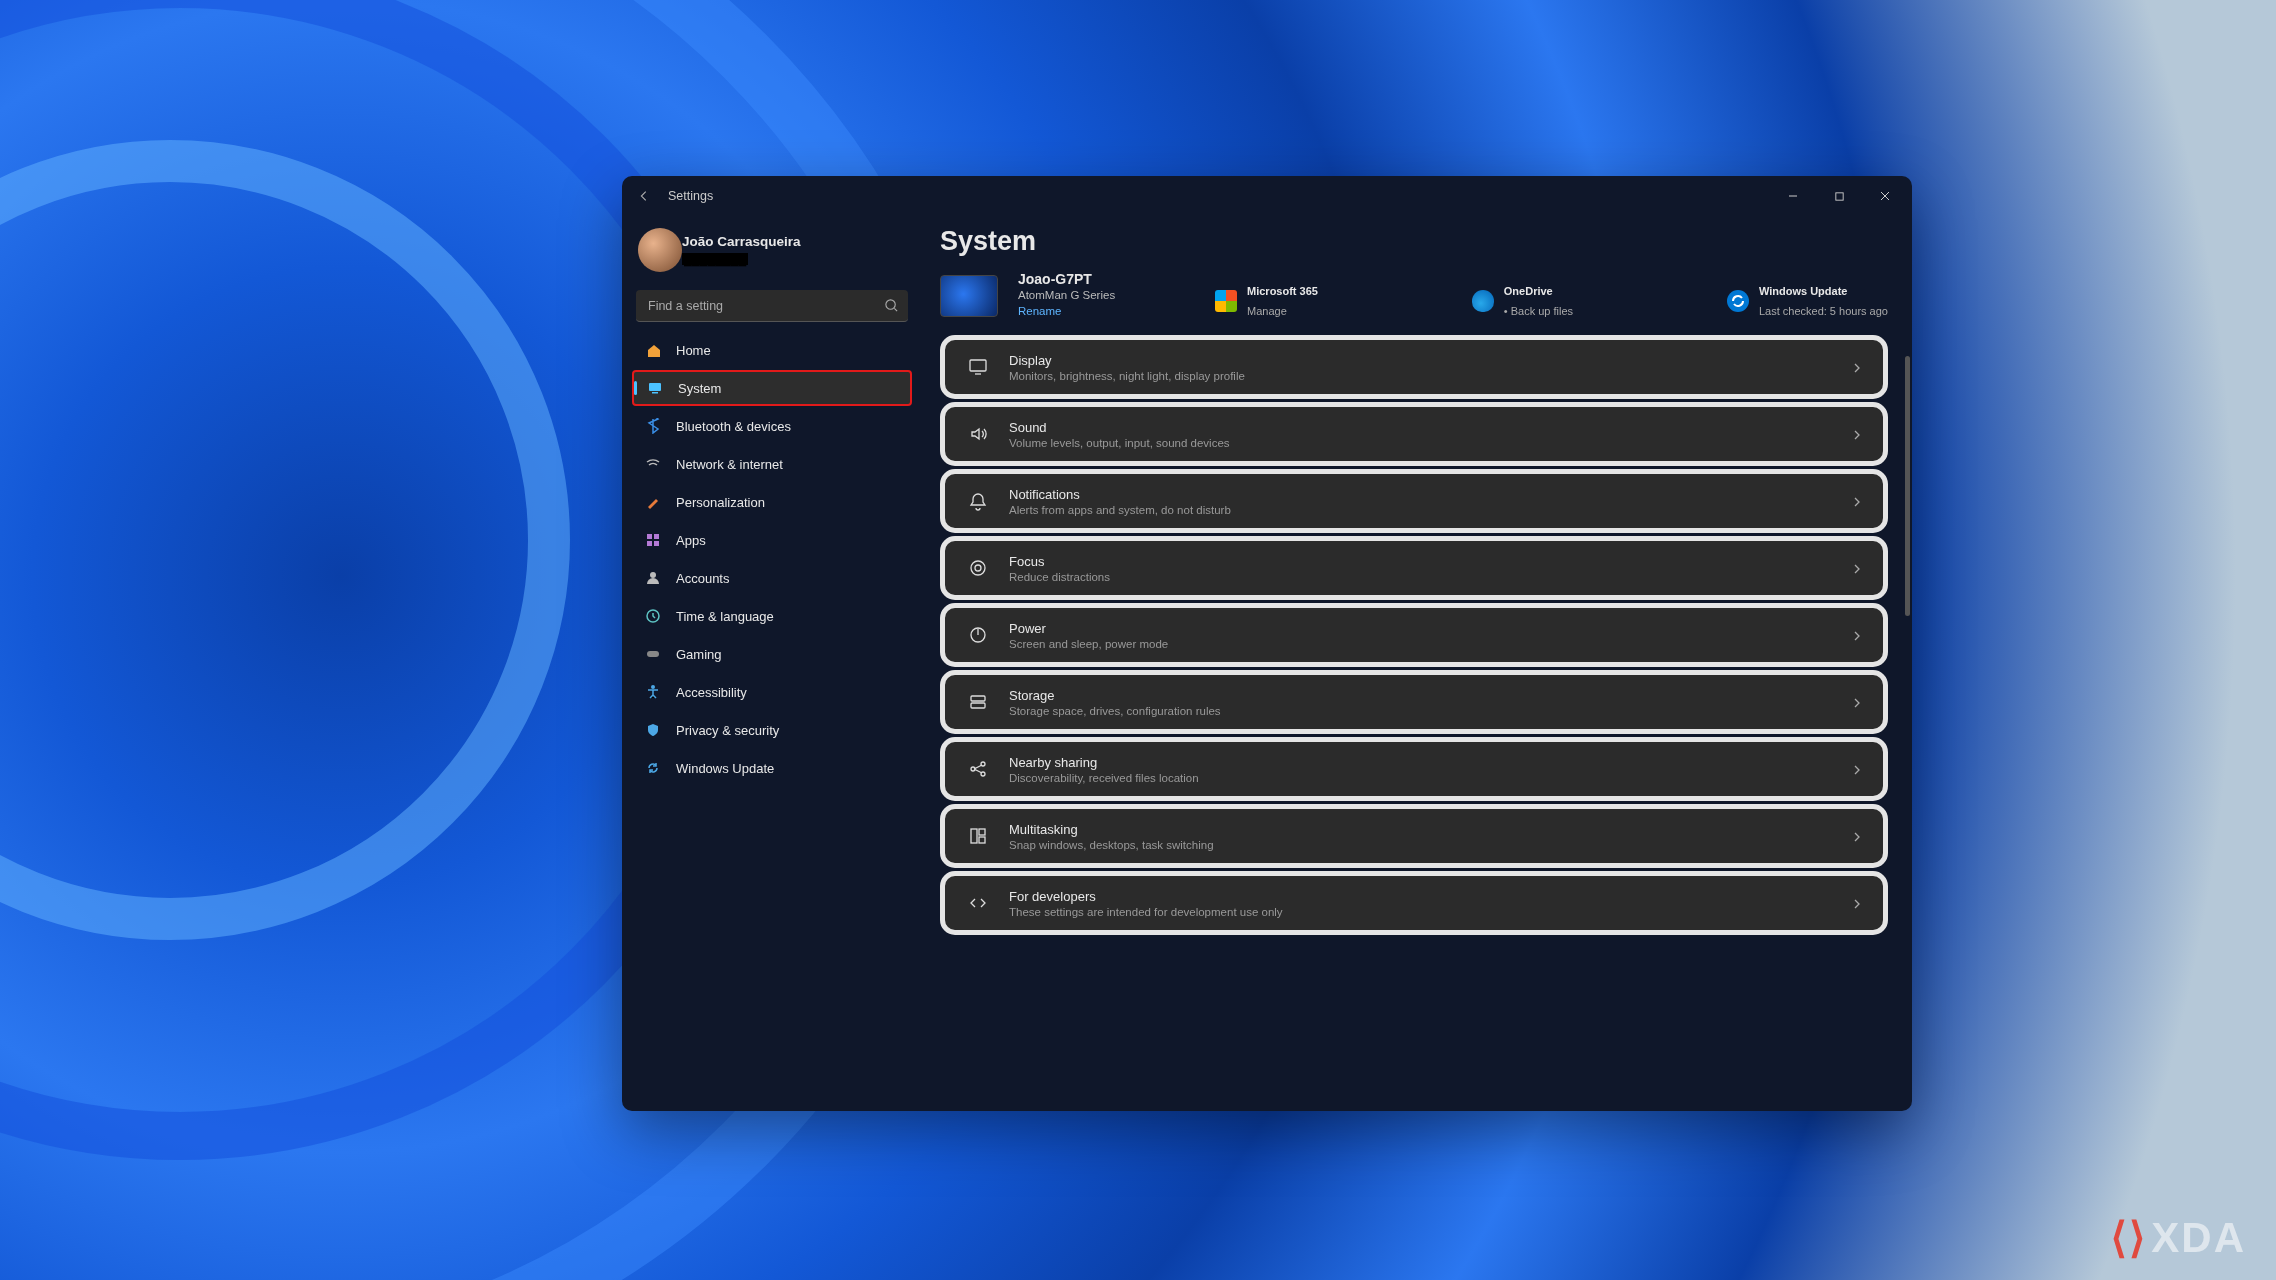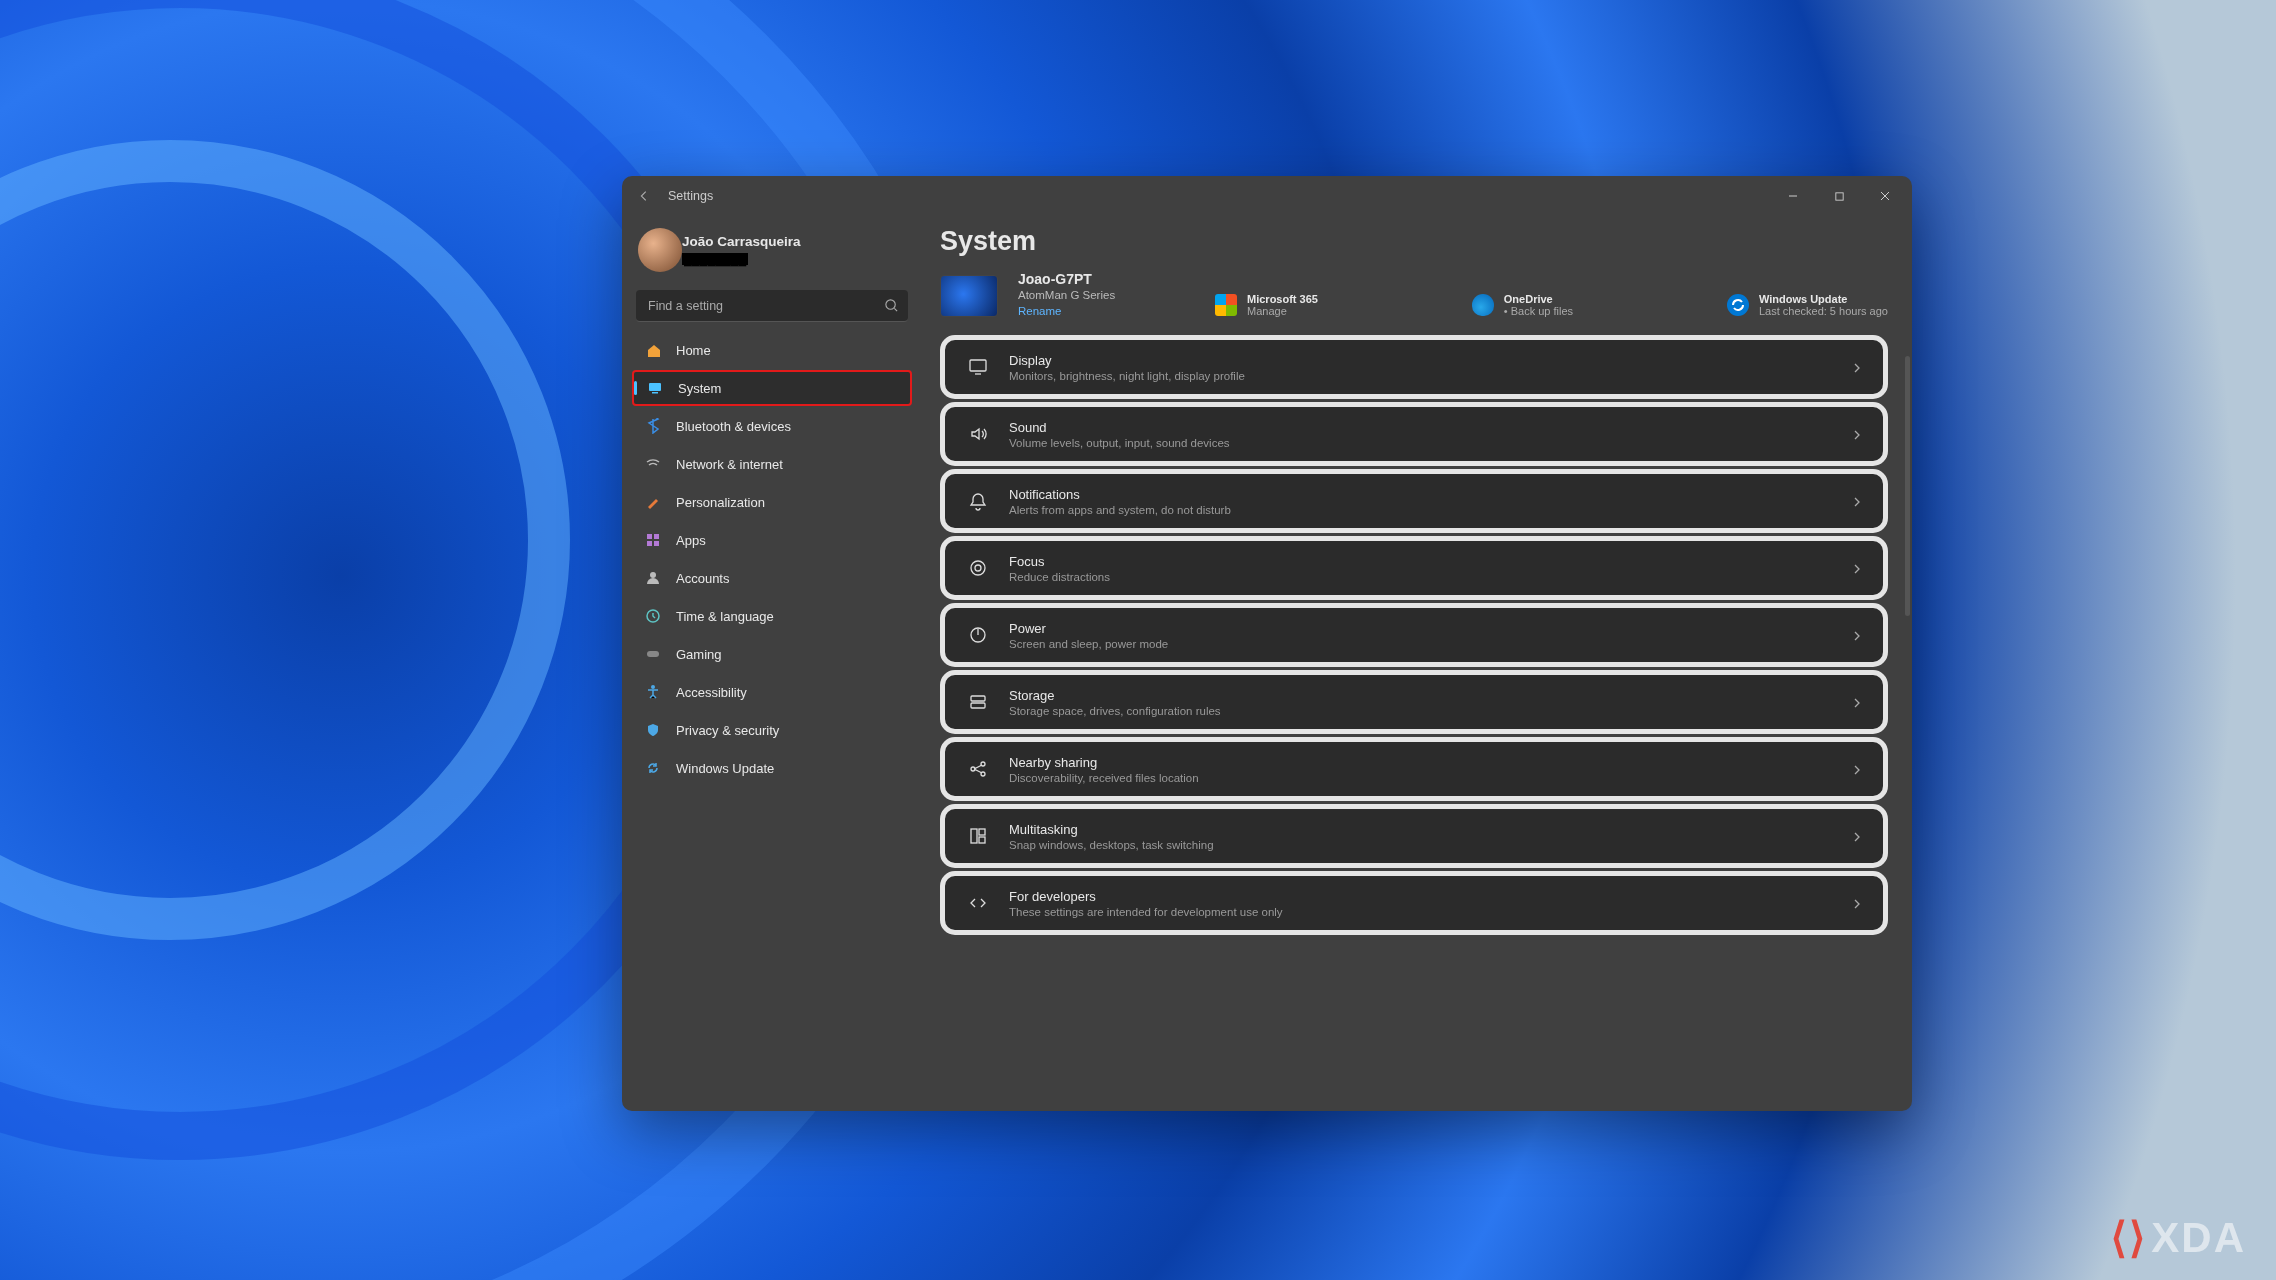--- a/index.html
+++ b/index.html
@@ -4,21 +4,21 @@
 <style>
 *{margin:0;padding:0;box-sizing:border-box;font-family:"Segoe UI",Arial,sans-serif}
 body{width:2276px;height:1280px;overflow:hidden;position:relative;background:#b5c8d8}
 .wallpaper{position:absolute;inset:0;background:radial-gradient(circle at 15% 45%,#0a3fa8 0%,#1358d6 15%,#2b77f0 28%,#1358d6 40%,#0a3fa8 52%,#2b77f0 64%,#0a3fa8 76%,#b5c8d8 92%)}
 .swirl{position:absolute;border-radius:50%;border:60px solid rgba(60,140,255,.45)}
 .swirl.a{width:1600px;height:1600px;left:-600px;top:-200px}
 .swirl.b{width:1200px;height:1200px;left:-420px;top:-40px;border-width:48px;border-color:rgba(20,80,220,.55)}
 .swirl.c{width:800px;height:800px;left:-230px;top:140px;border-width:42px;border-color:rgba(100,180,255,.5)}
 .watermark{position:absolute;right:30px;bottom:18px;font-size:42px;font-weight:700;color:rgba(255,255,255,.55);letter-spacing:2px}
 .watermark .bracket{color:#e04a3f;font-weight:800;margin-right:4px}
-.win{position:absolute;left:622px;top:176px;width:1290px;height:935px;background:#404040;border-radius:10px;box-shadow:0 20px 60px rgba(0,0,0,.4);color:#e8e8e8;display:flex;flex-direction:column;overflow:hidden}
+.win{position:absolute;left:622px;top:176px;width:1290px;height:935px;background:#0f172a;border-radius:10px;box-shadow:0 20px 60px rgba(0,0,0,.4);color:#e8e8e8;display:flex;flex-direction:column;overflow:hidden}
 .titlebar{height:40px;display:flex;align-items:center;padding:0 4px 0 12px}
 .tb-left{display:flex;align-items:center;gap:14px;font-size:12.5px;color:#ccc}
 .back-arrow{width:20px;height:20px;display:flex;align-items:center;justify-content:center;color:#aaa;cursor:pointer}
 .tb-spacer{flex:1}
 .winbtn{width:46px;height:38px;display:flex;align-items:center;justify-content:center;color:#ccc;cursor:pointer}
 .winbody{flex:1;display:flex;overflow:hidden}
 .sidebar{width:300px;padding:6px 10px 0 10px;overflow:hidden}
 .user-row{display:flex;align-items:center;gap:0;padding:6px 8px 14px 6px}
 .avatar{width:44px;height:44px;border-radius:50%;background:radial-gradient(circle at 35% 35%,#e8b28c,#8a5c3e 85%);flex-shrink:0}
 .user-txt .name{font-size:13.5px;font-weight:600}
@@ -37,21 +37,21 @@
 .page-title{font-size:27px;font-weight:600;margin:8px 0 14px 0}
 .device-row{display:flex;align-items:flex-end;gap:20px;margin-bottom:18px}
 .device-thumb{width:58px;height:42px;border-radius:4px;background:radial-gradient(circle at 40% 45%,#2b77f0,#0a2866);border:1px solid #444}
 .device-info .dname{font-size:14px;font-weight:600}
 .device-info .dmodel{font-size:11.5px;color:#bbb;margin-top:2px}
 .device-info .rename{font-size:11.5px;color:#5eb5ff;margin-top:4px;cursor:pointer}
 .status-block{display:flex;align-items:center;gap:10px;margin-left:auto}
 .status-sep{width:34px}
 .sb-icon{width:22px;height:22px;border-radius:3px}
 .sb-txt .l1{font-size:11px;font-weight:600}
-.sb-txt .l2{font-size:11px;color:#aaa;margin-top:0}
+.sb-txt .l2{font-size:11px;color:#aaa;margin-top:8px}
 .cards{display:flex;flex-direction:column;gap:3px}
 .card{background:#2b2b2b;border-radius:15px;height:64px;display:flex;align-items:center;padding:0 18px 0 22px;cursor:pointer;border:5px solid #e5e5e5}
 .card-ico{width:22px;height:22px;color:#ddd;flex-shrink:0;display:flex;align-items:center;justify-content:center}
 .card-txt{margin-left:20px;flex:1}
 .card-txt .t1{font-size:13px}
 .card-txt .t2{font-size:11.5px;color:#999;margin-top:2px}
 .chev{width:14px;height:14px;color:#aaa}
 .scroll-track{position:absolute;right:2px;top:180px;bottom:10px;width:5px}
 .scroll-thumb{position:absolute;top:0;width:5px;height:260px;background:#555;border-radius:3px}
 </style>

